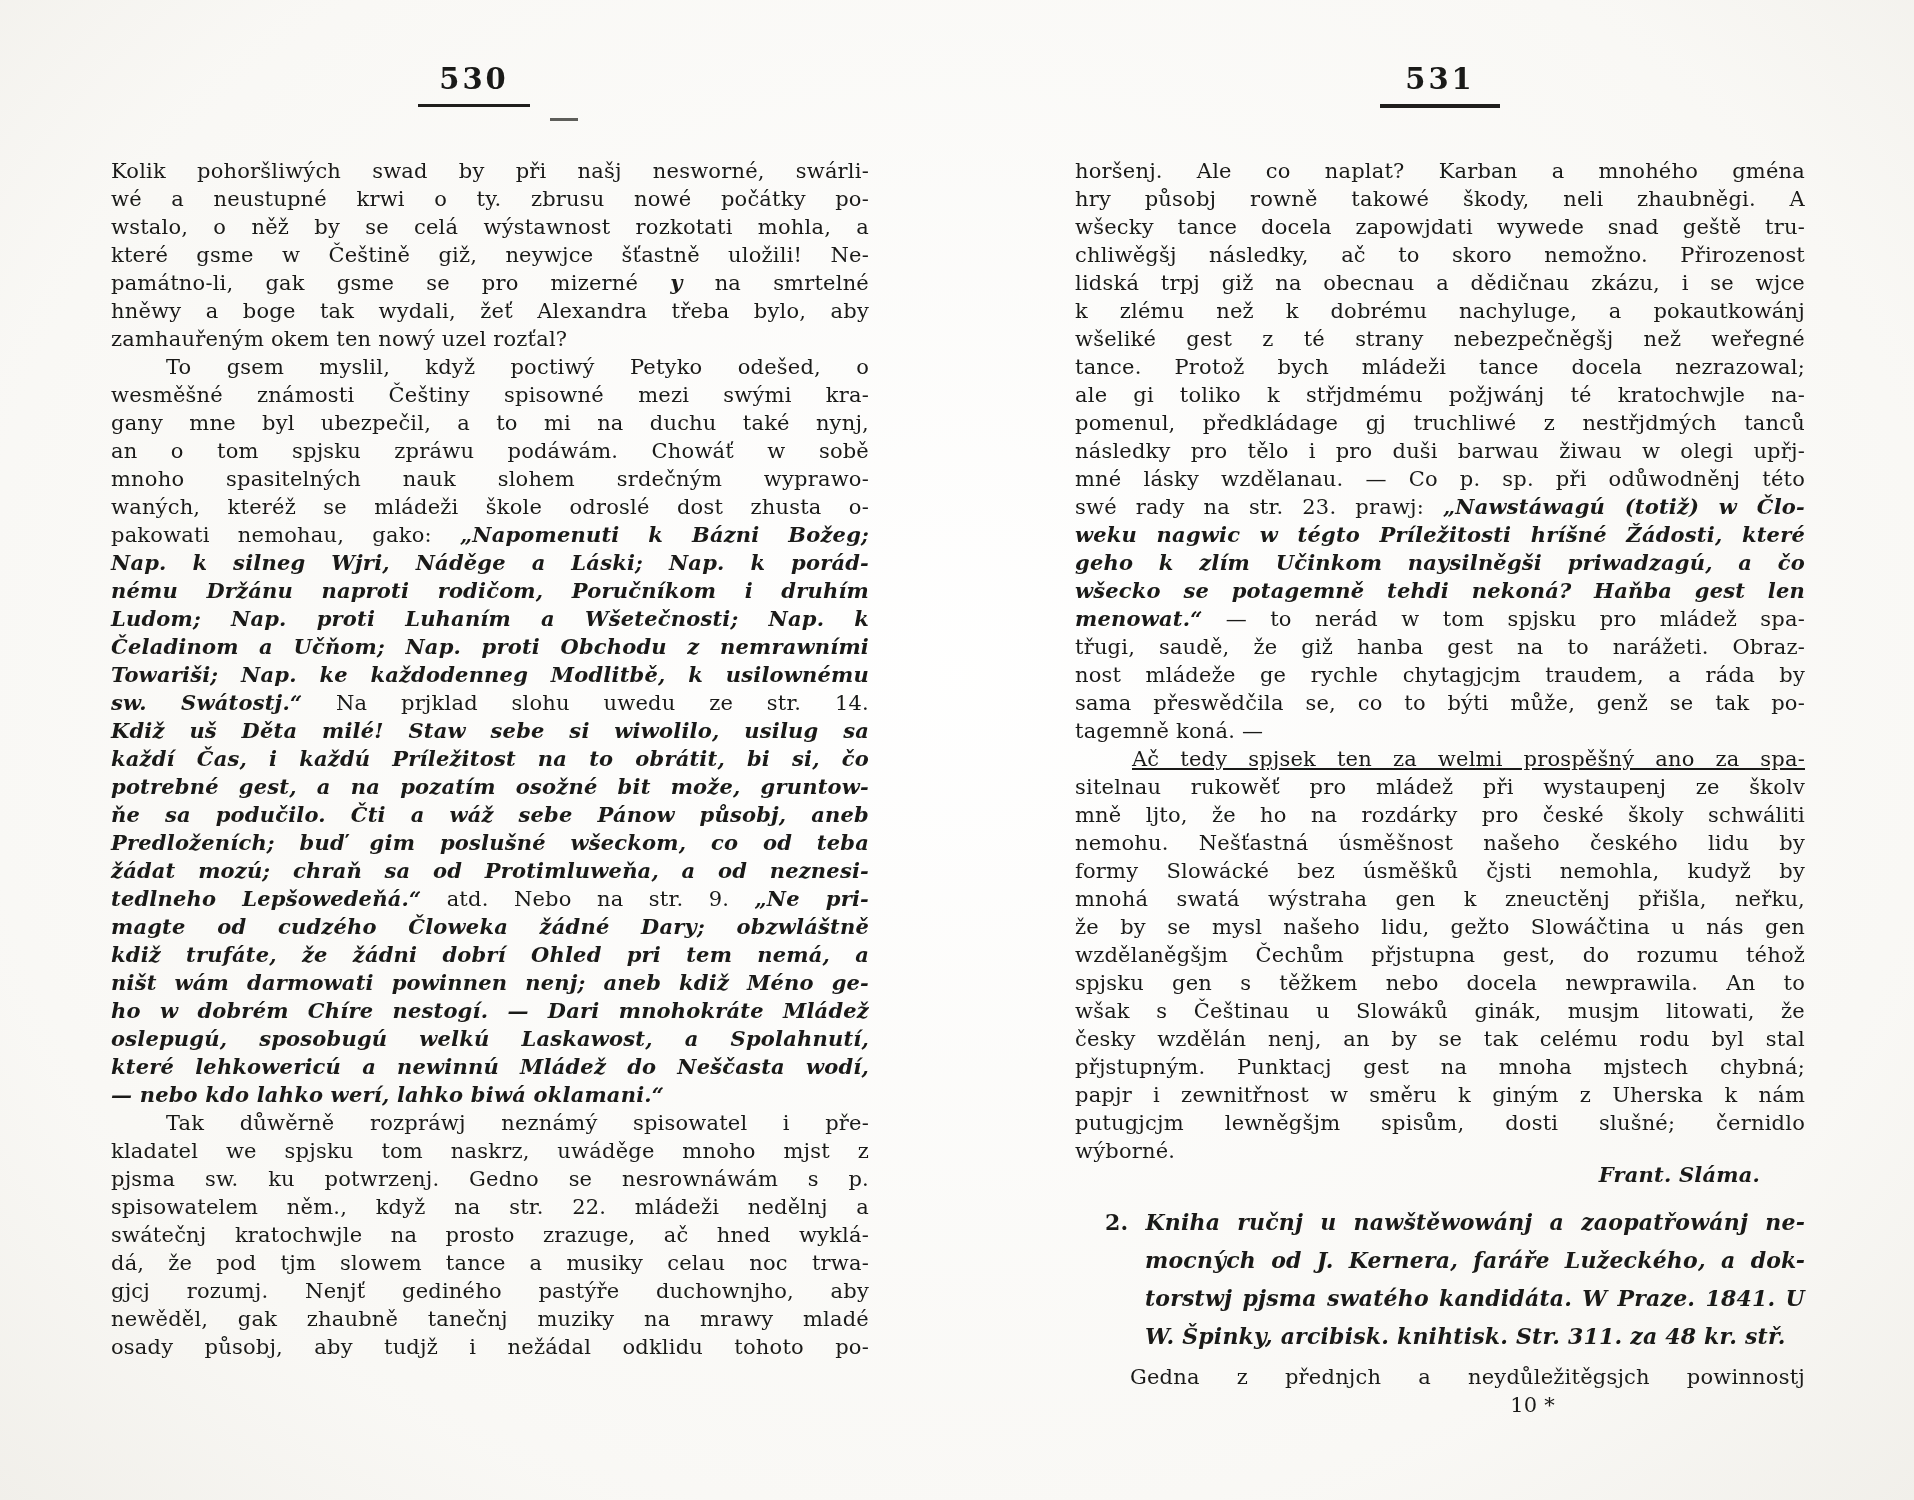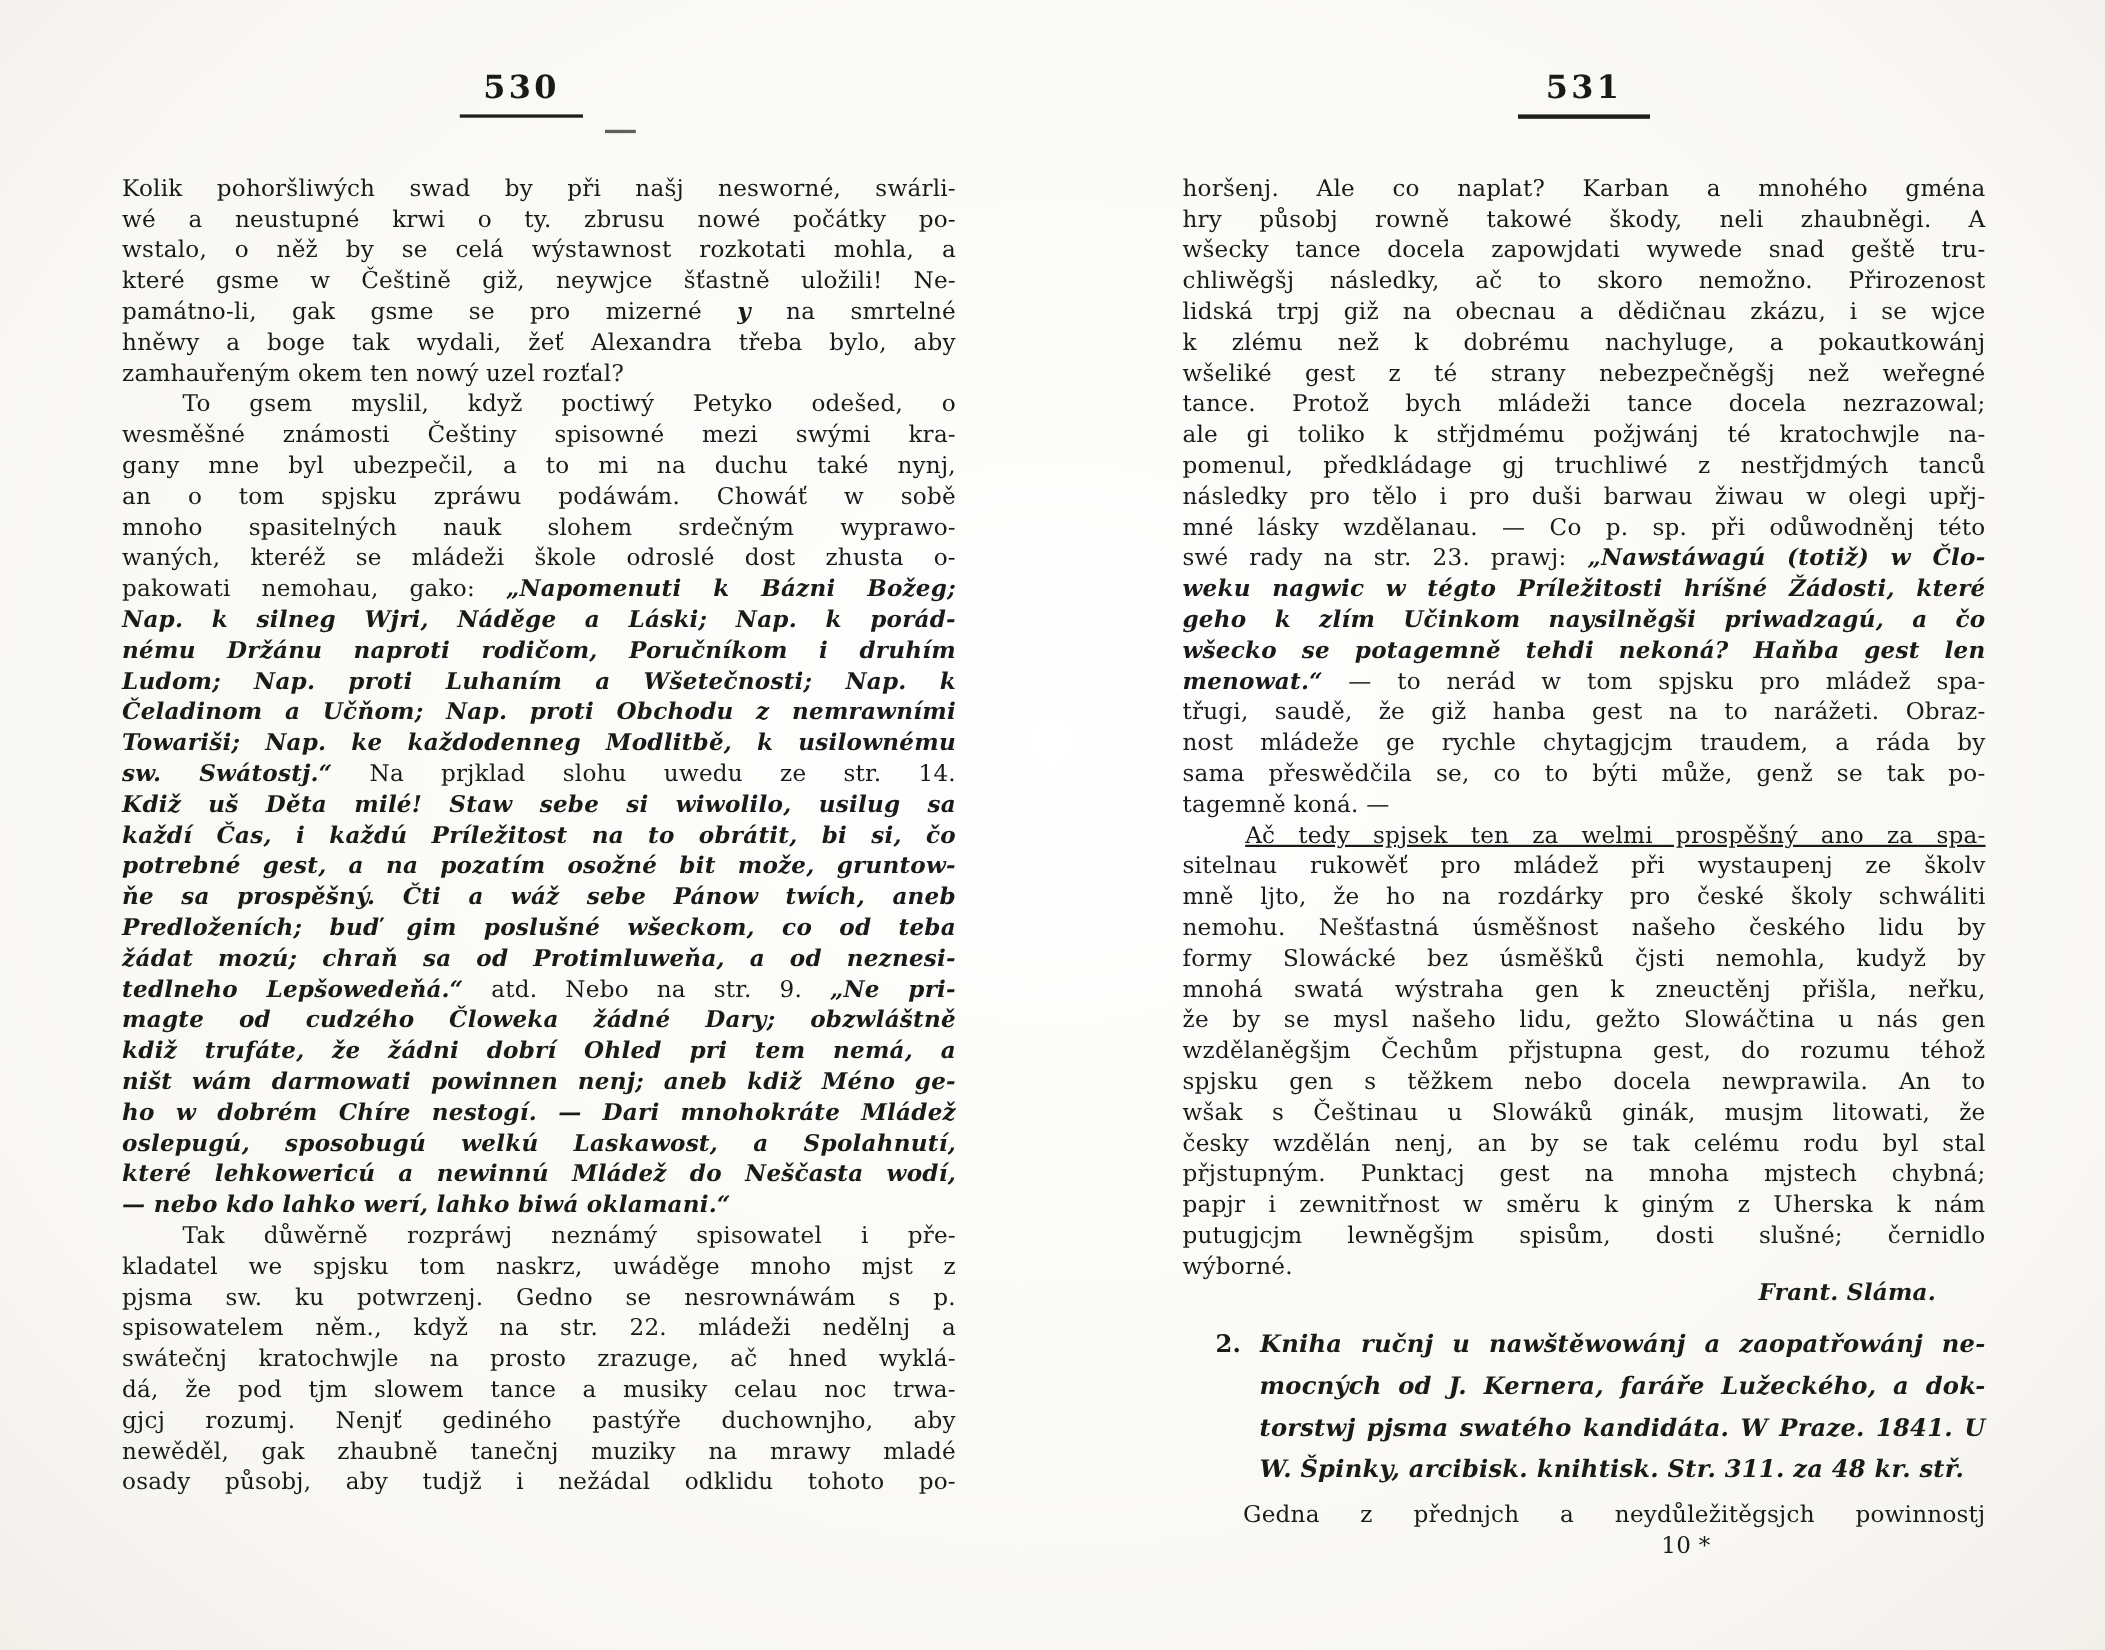--- a/index.html
+++ b/index.html
@@ -108,21 +108,21 @@
       <div class="line"><span>pakowati nemohau, gako: </span><span class="em">„Napomenuti k Bázni Božeg;</span></div>
       <div class="line"><span class="em">Nap. k silneg Wjri, Náděge a Láski; Nap. k porád-</span></div>
       <div class="line"><span class="em">nému Držánu naproti rodičom, Poručníkom i druhím</span></div>
       <div class="line"><span class="em">Ludom; Nap. proti Luhaním a Wšetečnosti; Nap. k</span></div>
       <div class="line"><span class="em">Čeladinom a Učňom; Nap. proti Obchodu z nemrawními</span></div>
       <div class="line"><span class="em">Towariši; Nap. ke každodenneg Modlitbě, k usilownému</span></div>
       <div class="line"><span class="em">sw. Swátostj.“</span><span> Na prjklad slohu uwedu ze str. 14.</span></div>
       <div class="line"><span class="em">Kdiž uš Děta milé! Staw sebe si wiwolilo, usilug sa</span></div>
       <div class="line"><span class="em">každí Čas, i každú Príležitost na to obrátit, bi si, čo</span></div>
       <div class="line"><span class="em">potrebné gest, a na pozatím osožné bit može, gruntow-</span></div>
-      <div class="line"><span class="em">ňe sa prospěšný. Čti a wáž sebe Pánow twích, aneb</span></div>
+      <div class="line"><span class="em">ňe sa podučilo. Čti a wáž sebe Pánow působj, aneb</span></div>
       <div class="line"><span class="em">Predloženích; buď gim poslušné wšeckom, co od teba</span></div>
       <div class="line"><span class="em">žádat mozú; chraň sa od Protimluweňa, a od neznesi-</span></div>
       <div class="line"><span class="em">tedlneho Lepšowedeňá.“</span><span> atd. Nebo na str. 9. </span><span class="em">„Ne pri-</span></div>
       <div class="line"><span class="em">magte od cudzého Čloweka žádné Dary; obzwláštně</span></div>
       <div class="line"><span class="em">kdiž trufáte, že žádni dobrí Ohled pri tem nemá, a</span></div>
       <div class="line"><span class="em">ništ wám darmowati powinnen nenj; aneb kdiž Méno ge-</span></div>
       <div class="line"><span class="em">ho w dobrém Chíre nestogí. — Dari mnohokráte Mládež</span></div>
       <div class="line"><span class="em">oslepugú, sposobugú welkú Laskawost, a Spolahnutí,</span></div>
       <div class="line"><span class="em">které lehkowericú a newinnú Mládež do Neščasta wodí,</span></div>
       <div class="line last"><span class="em">— nebo kdo lahko werí, lahko biwá oklamani.“</span></div>

